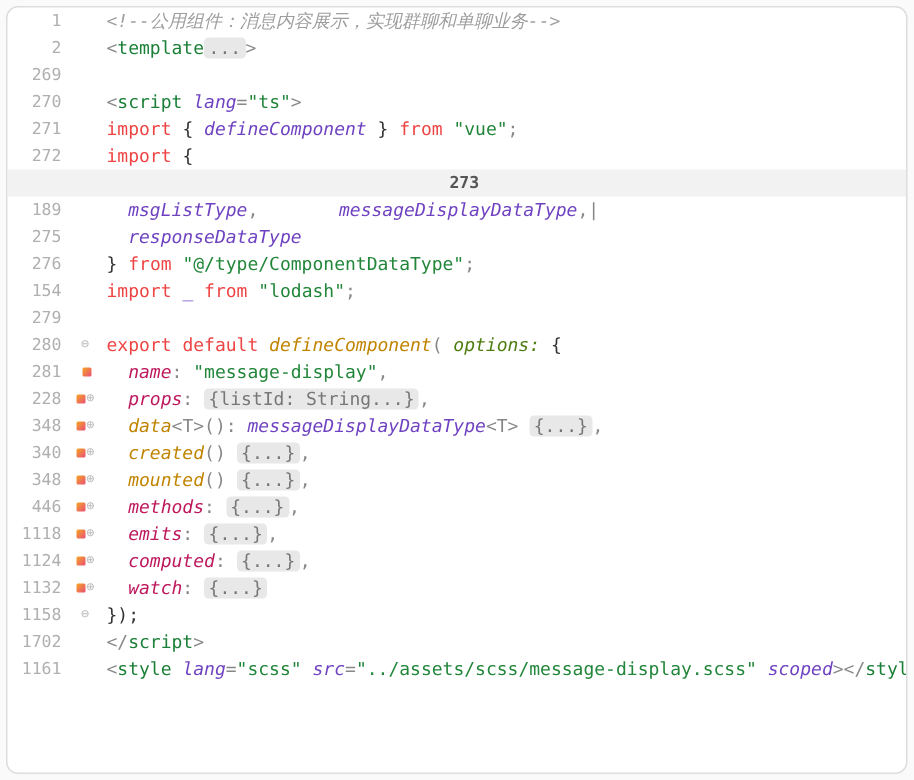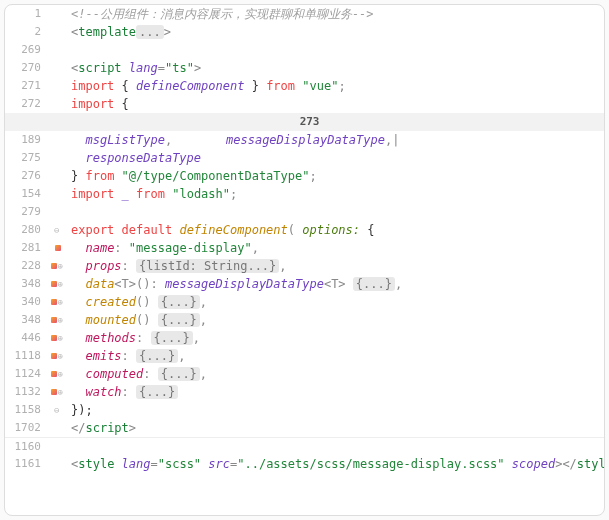--- a/index.html
+++ b/index.html
@@ -220,24 +220,20 @@
     <div class="marks"><span class="fold">⊖</span></div>
     <div class="code"><span class="c-brace">});</span></div>
   </div>
 
   <div class="line">
     <div class="gutter">1702</div>
     <div class="marks"></div>
     <div class="code"><span class="c-tag-angle">&lt;/</span><span class="c-tag">script</span><span class="c-tag-angle">&gt;</span></div>
   </div>
 
-  <div class="line sep">
-    <div class="gutter">1160</div>
-    <div class="marks"></div><div class="code"></div>
-  </div>
 
   <div class="line">
     <div class="gutter">1161</div>
     <div class="marks"></div>
     <div class="code"><span class="c-tag-angle">&lt;</span><span class="c-tag">style</span> <span class="c-attr">lang</span><span class="c-punc">=</span><span class="c-str">"scss"</span> <span class="c-attr">src</span><span class="c-punc">=</span><span class="c-str">"../assets/scss/message-display.scss"</span> <span class="c-attr">scoped</span><span class="c-tag-angle">&gt;&lt;/</span><span class="c-tag">style</span></div>
   </div>
 
 </div>
 
 </body></html>

